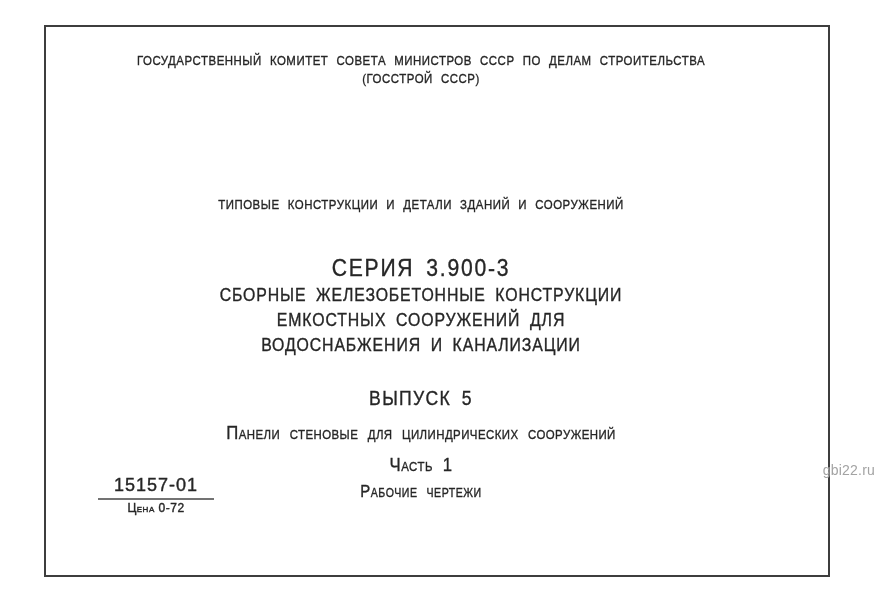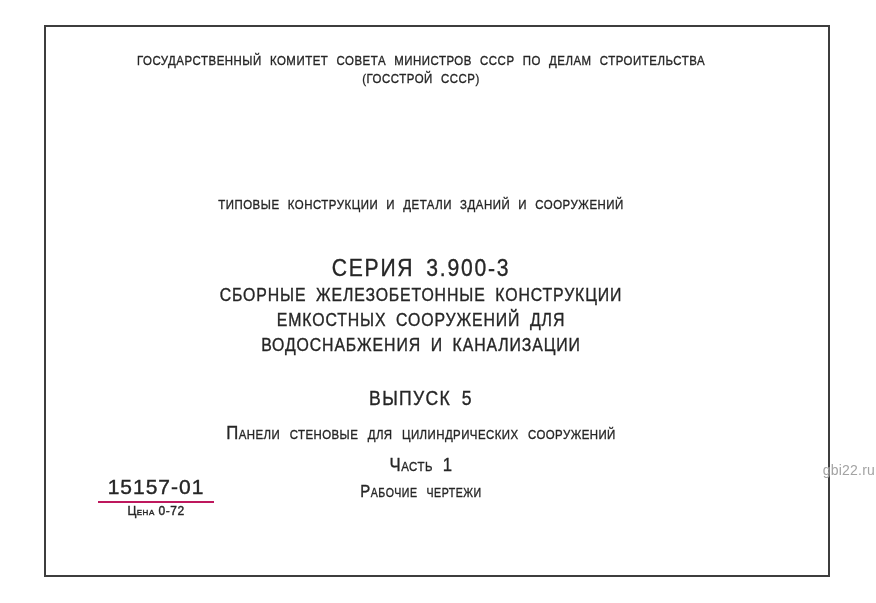--- a/index.html
+++ b/index.html
@@ -58,24 +58,24 @@
     left: 98px;
     top: 476px;
     width: 116px;
     text-align: center;
     line-height: 1;
     color: #262626;
     -webkit-text-stroke: 0.4px #262626;
   }
   .stamp-number {
     display: block;
-    font-size: 21px;
+    font-size: 18px;
     letter-spacing: 1px;
     padding: 0 2px 4px 2px;
-    border-bottom: 2px solid #be185d;
+    border-bottom: 2px solid #737373;
     white-space: nowrap;
   }
   .stamp-price {
     display: block;
     margin-top: 2px;
     font-size: 12px;
     letter-spacing: 0.5px;
     white-space: nowrap;
   }
 

